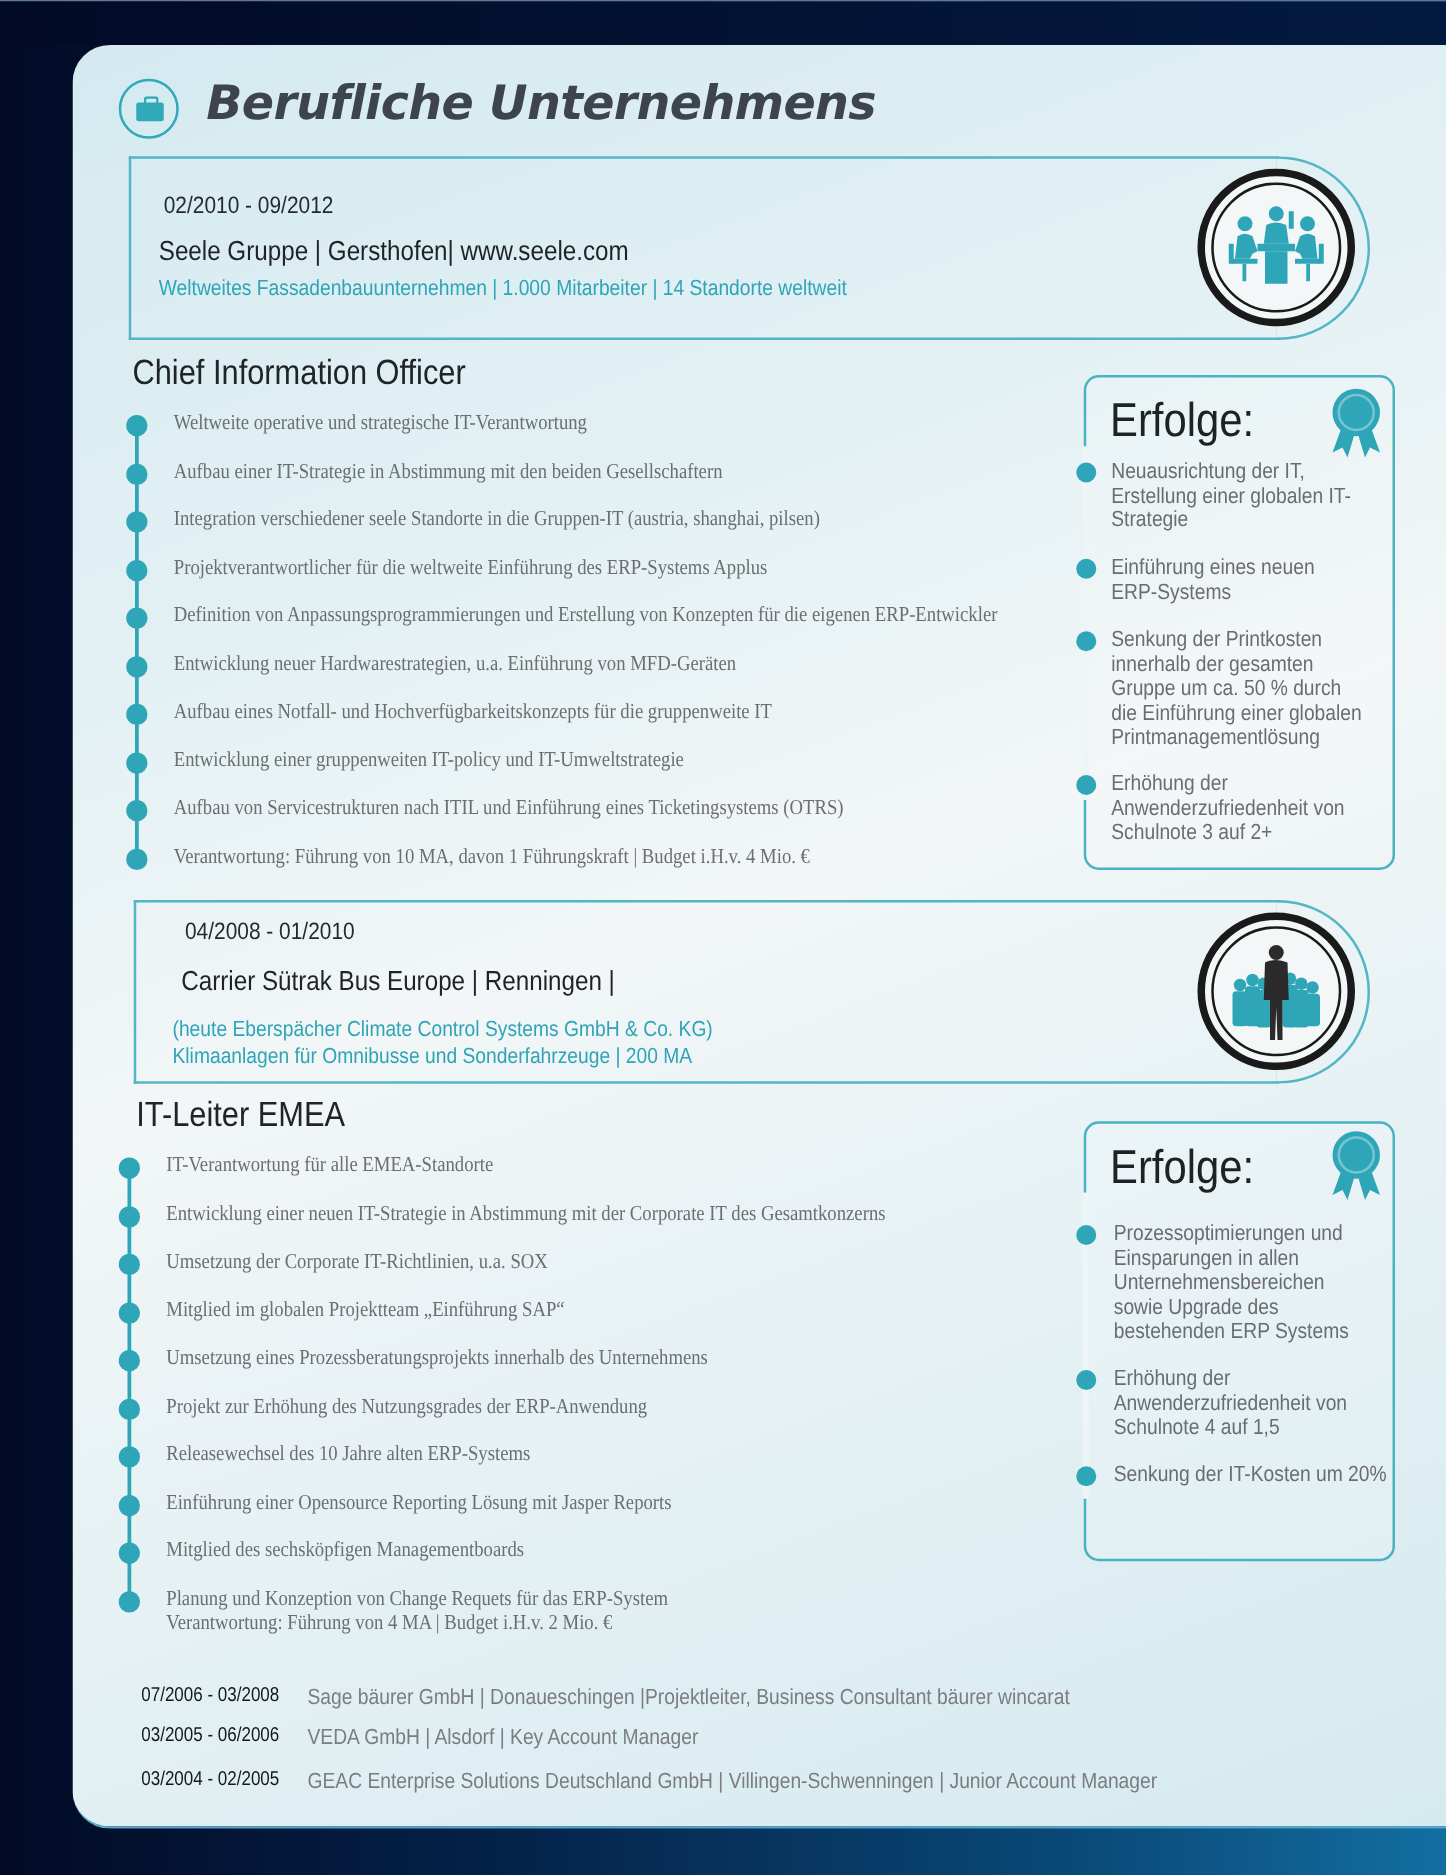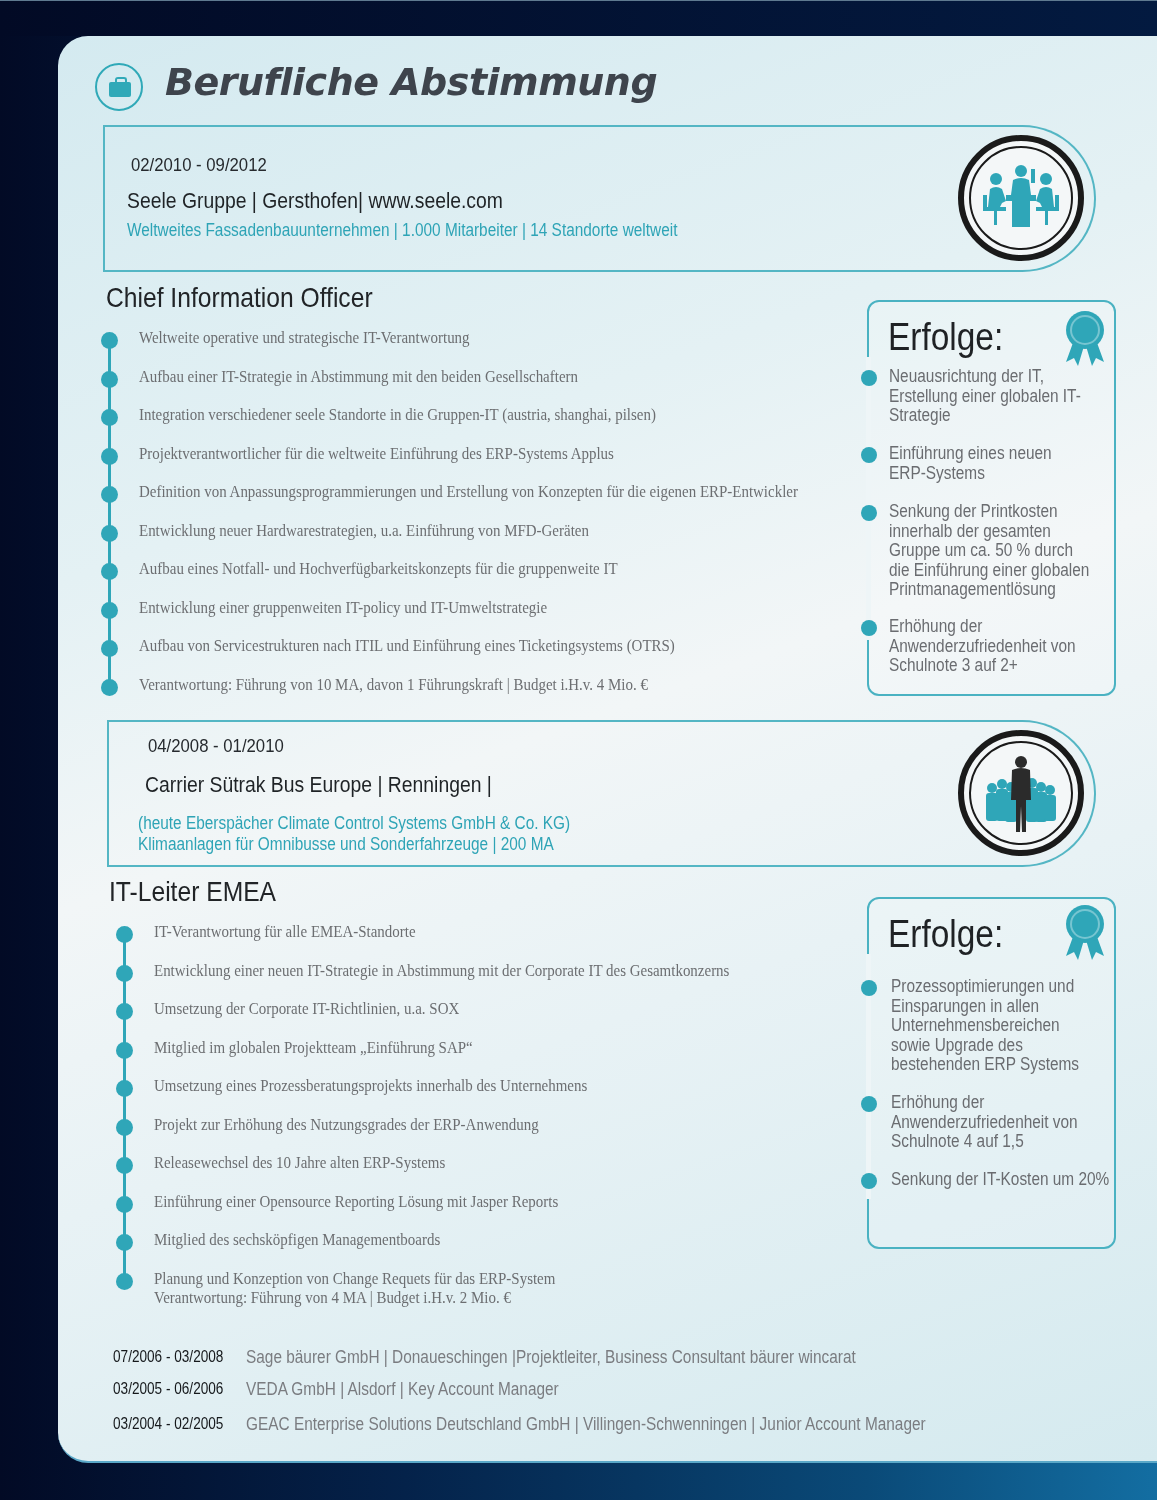--- a/index.html
+++ b/index.html
@@ -100,21 +100,21 @@
 </head>
 <body>
 
 <div class="top-strip"></div>
 
 <div class="card"></div>
 
 <div class="hdr-icon">
     <div class="bag"></div>
   </div>
-<div class="hdr-title">Berufliche Abstimmung</div>
+<div class="hdr-title">Berufliche Unternehmens</div>
 
 <div class="company-box" style="left:103px; top:125px; width:920px; height:147px;"></div>
 <div class="company-cap" style="left:1021px; top:125px; width:75px; height:147px;"></div>
 <div class="date" style="left:131px; top:154px;">02/2010 - 09/2012</div>
 <div class="company" style="left:127px; top:188px;">Seele Gruppe | Gersthofen| www.seele.com</div>
 <div class="company-sub" style="left:127px; top:220px;">Weltweites Fassadenbauunternehmen | 1.000 Mitarbeiter | 14 Standorte weltweit</div>
 
 <div class="emblem" style="left:958px; top:135px;">
   <svg width="86" height="86" viewBox="0 0 86 86">
 
@@ -240,21 +240,21 @@
 
     <g fill="#2b2b2b">
       <circle cx="43" cy="12" r="6"></circle>
       <path d="M34 20 Q43 16 52 20 L53 50 L48 50 L48 82 L44 82 L43 56 L42 82 L38 82 L38 50 L33 50 Z"></path>
     </g>
   </svg>
 </div>
 
 <div class="role" style="left:109px; top:876px;">IT-Leiter EMEA</div>
 
-<div class="timeline" style="left:116px; top:922px; width:760px; height:390px;">
+<div class="timeline" style="left:95px; top:922px; width:760px; height:390px;">
   <div class="tl-line" style="top:10px; height:346px;"></div>
   <div class="tl-item" style="top:0px;">
       <span class="tl-dot"></span>
       <span class="tl-text">IT-Verantwortung für alle EMEA-Standorte</span>
     </div>
   <div class="tl-item" style="top:38.5px;">
       <span class="tl-dot"></span>
       <span class="tl-text">Entwicklung einer neuen IT-Strategie in Abstimmung mit der Corporate IT des Gesamtkonzerns</span>
     </div>
   <div class="tl-item" style="top:77px;">

